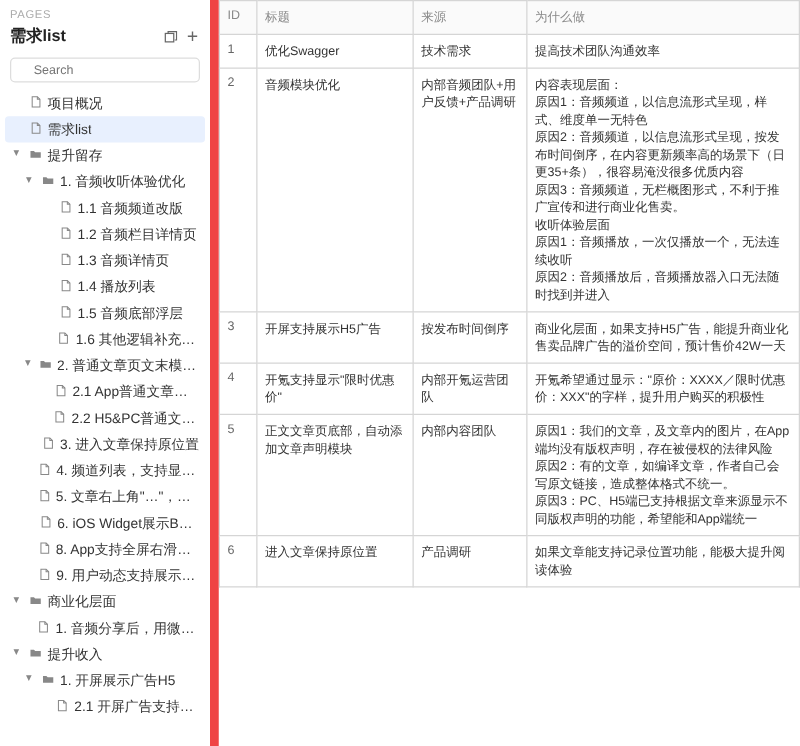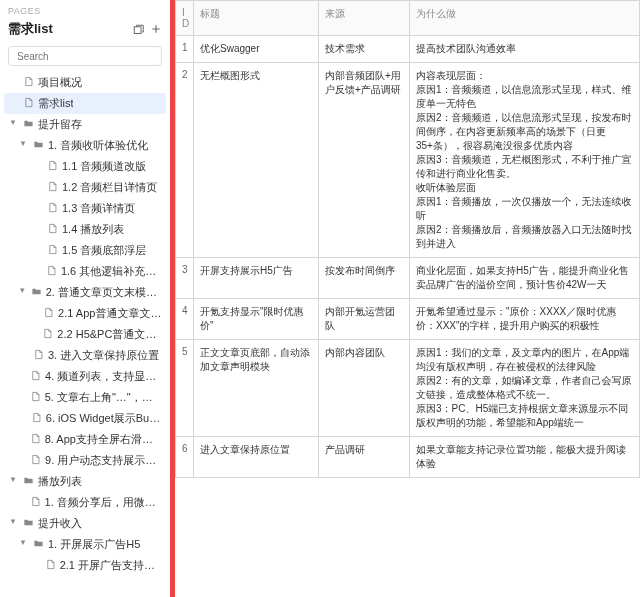--- a/index.html
+++ b/index.html
@@ -1,42 +1,42 @@
 <!DOCTYPE html>
 <html><head>
 <meta charset="utf-8">
 <style>
 *{box-sizing:border-box;margin:0;padding:0}
 body{font-family:-apple-system,"Helvetica Neue",Arial,sans-serif;font-size:11px;color:#333;background:#fff;width:640px;height:597px;overflow:hidden;display:flex}
-.sidebar{width:175px;height:100%;border-right:5px solid #ef4444;display:flex;flex-direction:column;overflow:hidden}
+.sidebar{width:175px;height:100%;border-right:7px solid #ef4444;display:flex;flex-direction:column;overflow:hidden}
 .sb-head{padding:6px 8px 4px;display:flex;justify-content:space-between;align-items:flex-start}
 .sb-label{font-size:9px;color:#aaa;letter-spacing:.5px}
 .title-row{display:flex;justify-content:space-between;align-items:center;padding:0 8px 4px}
 .sb-title{font-size:13px;font-weight:600;color:#222}
 .title-actions{display:flex;gap:6px;color:#666}
 .ico{display:inline-flex;width:12px;height:12px;align-items:center;justify-content:center}
-.search-wrap{margin:4px 8px 6px;border:1px solid #ddd;border-radius:4px;padding:3px 8px}
+.search-wrap{margin:4px 8px 6px;border:1px solid #ddd;border-radius:4px;padding:3px 18px}
 .search-wrap input{border:none;outline:none;width:100%;font-size:10px;color:#888;background:transparent}
 .tree{flex:1;overflow-y:auto;overflow-x:hidden;padding:0 4px 10px}
 .tree::-webkit-scrollbar{width:6px}
 .tree::-webkit-scrollbar-thumb{background:#ccc;border-radius:3px}
 .node{display:flex;gap:4px;padding:3px 4px;white-space:nowrap;cursor:pointer;border-radius:3px;font-size:11px;color:#333}
 .node.sel{background:#e8f0fe}
 .tw{width:10px;color:#888;font-size:9px;text-align:center}
 .fld{color:#888}
 .doc{color:#888}
 .node .lbl{overflow:hidden;text-overflow:ellipsis}
 .d1{padding-left:14px}.d2{padding-left:28px}
 .main{flex:1;overflow:auto}
 .main::-webkit-scrollbar{width:6px;height:6px}
 .main::-webkit-scrollbar-thumb{background:#ccc;border-radius:3px}
 table{border-collapse:collapse;width:100%;table-layout:fixed}
 th,td{border:1px solid #d5d5d5;padding:6px;font-size:10px;text-align:left;vertical-align:top;word-wrap:break-word}
 th{background:#fafafa;color:#888;font-weight:400;font-size:10px}
-.c-id{width:18px}.c-title{width:125px}.c-src{width:91px}
+.c-id{width:30px}.c-title{width:125px}.c-src{width:91px}
 td.id{color:#666;text-align:left}
 </style>
 </head>
 <body>
 
 <div class="sidebar">
   <div class="sb-head">
       <span class="sb-label">PAGES</span>
     </div>
   <div class="title-row">
@@ -246,21 +246,21 @@
         </span>
         <span class="lbl">9. 用户动态支持展示发布评论</span>
       </div>
       <div class="node d0">
         <span class="tw">▾</span>
         <span class="ico fld">
           <svg viewBox="0 0 16 16" width="11" height="11" fill="currentColor">
             <path d="M2 4h4l1.5 1.5H14V12H2z"></path>
           </svg>
         </span>
-        <span class="lbl">播放列表</span>
+        <span class="lbl">商业化层面</span>
       </div>
       <div class="node d1">
         <span class="tw"></span>
         <span class="ico doc">
           <svg viewBox="0 0 16 16" width="11" height="11" fill="none" stroke="currentColor" stroke-width="1.2">
             <path d="M4 2h6l3 3v9H4z"></path>
             <path d="M10 2v3h3"></path>
           </svg>
         </span>
         <span class="lbl">1. 音频分享后，用微信音频播放</span>
@@ -308,21 +308,21 @@
       </thead>
     <tbody id="tbody">
         <tr>
           <td class="id" style="white-space: pre-line;">1</td>
           <td style="white-space: pre-line;">优化Swagger</td>
           <td style="white-space: pre-line;">技术需求</td>
           <td style="white-space: pre-line;">提高技术团队沟通效率</td>
         </tr>
         <tr>
           <td class="id" style="white-space: pre-line;">2</td>
-          <td style="white-space: pre-line;">无栏概图形式</td>
+          <td style="white-space: pre-line;">音频模块优化</td>
           <td style="white-space: pre-line;">内部音频团队+用户反馈+产品调研</td>
           <td style="white-space: pre-line;">内容表现层面：
 原因1：音频频道，以信息流形式呈现，样式、维度单一无特色
 原因2：音频频道，以信息流形式呈现，按发布时间倒序，在内容更新频率高的场景下（日更35+条），很容易淹没很多优质内容
 原因3：音频频道，无栏概图形式，不利于推广宣传和进行商业化售卖。
 收听体验层面
 原因1：音频播放，一次仅播放一个，无法连续收听
 原因2：音频播放后，音频播放器入口无法随时找到并进入</td>
         </tr>
         <tr>

